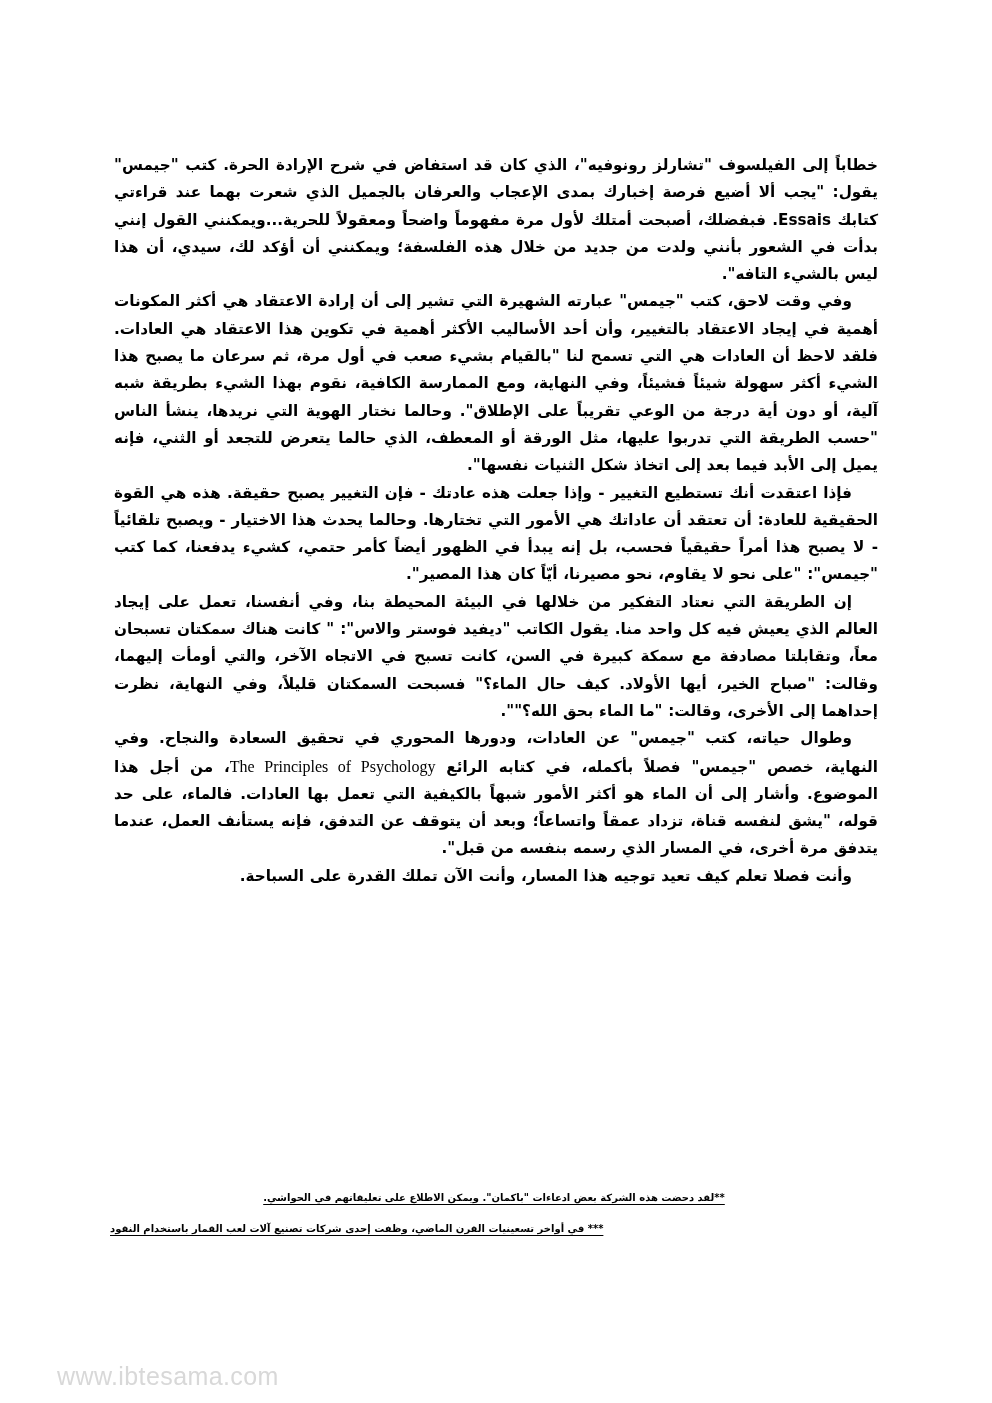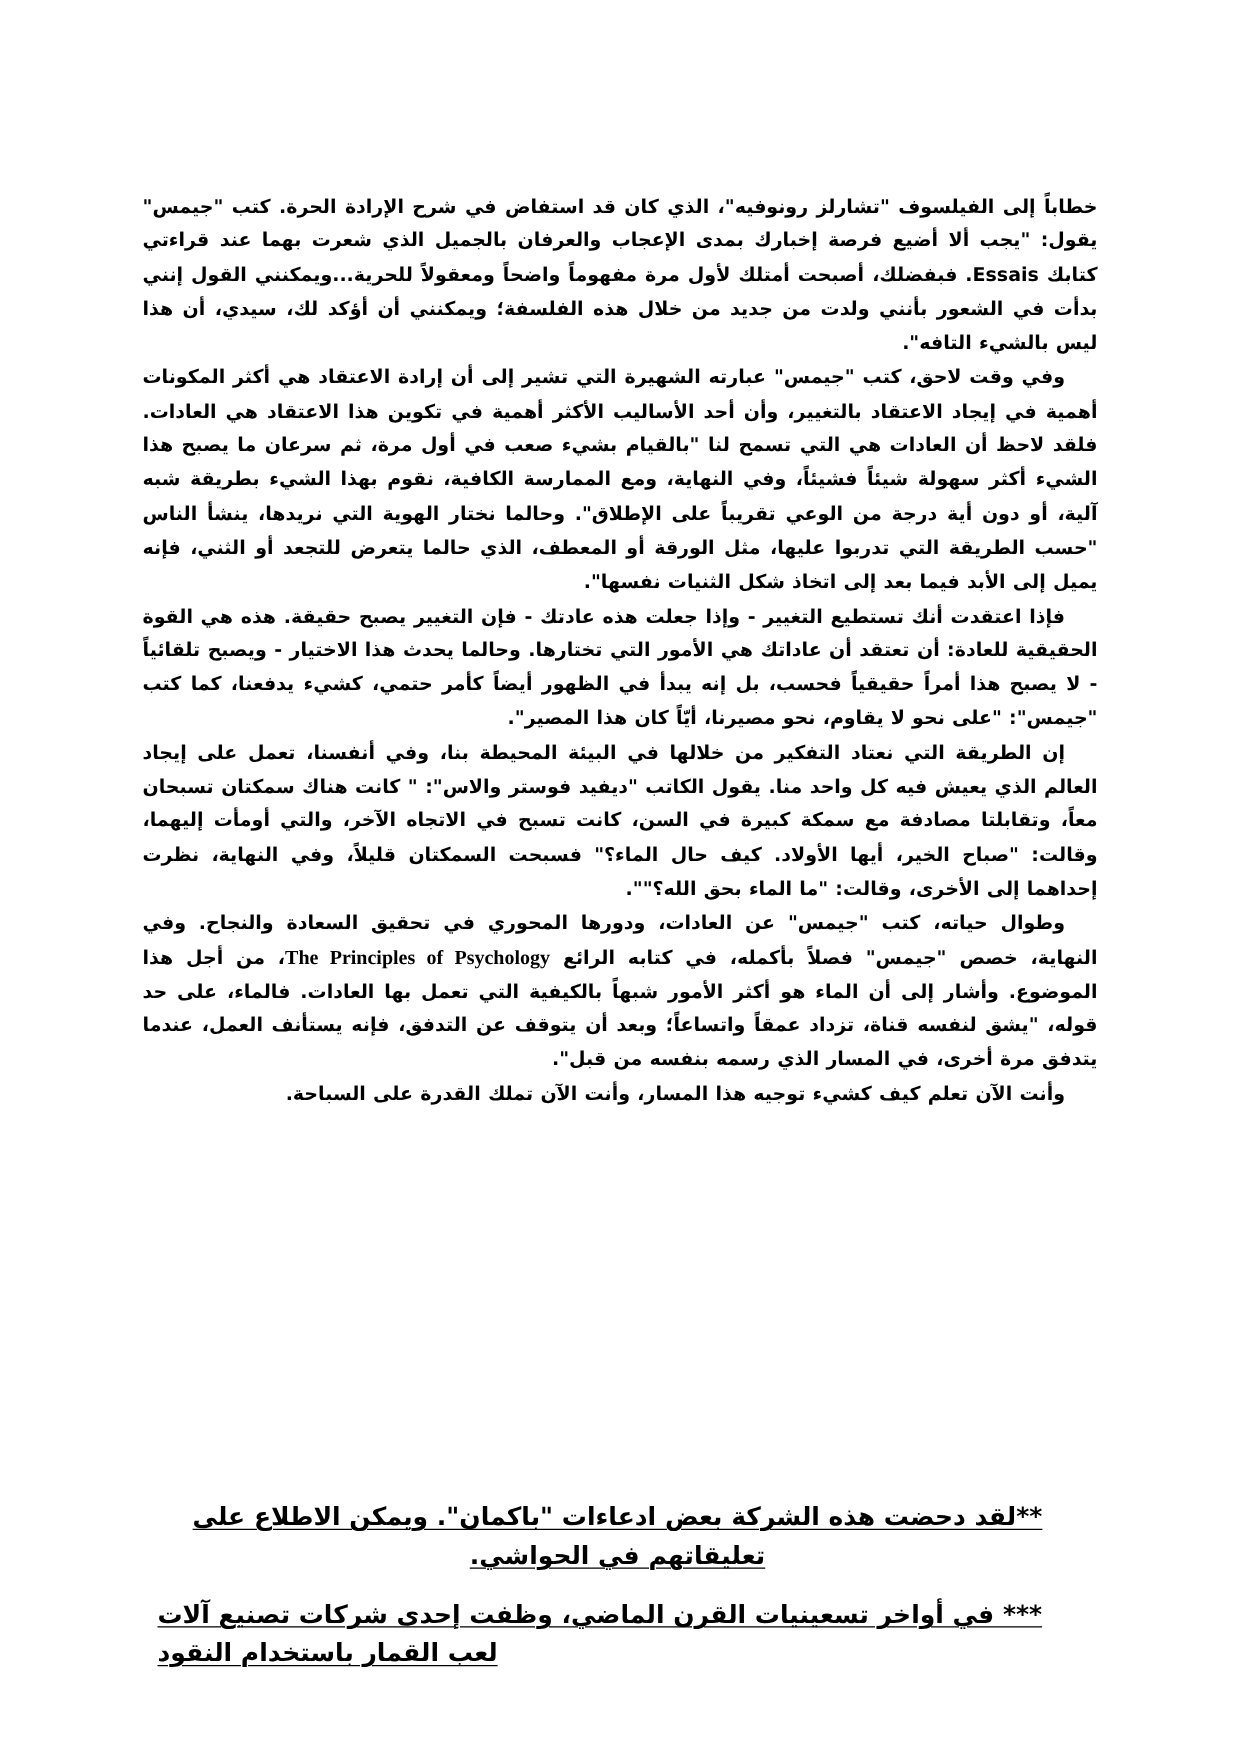--- a/index.html
+++ b/index.html
@@ -45,40 +45,40 @@
     letter-spacing: 0px;
     word-spacing: 0.5px;
   }
 
   p.para.indent {
     text-indent: 26px;
   }
 
   .latin {
     font-family: "Liberation Serif", "DejaVu Serif", serif;
-    font-weight: 700;
+    font-weight: 400;
     font-size: 16px;
     direction: ltr;
     unicode-bidi: isolate;
   }
 
   .footnotes {
     position: absolute;
     top: 1182px;
     right: 114px;
     left: 110px;
     width: 768px;
   }
 
   p.footnote {
-    margin: 16px;
+    margin: 0;
     padding: 0;
     color: #000000;
     font-family: "DejaVu Sans", "Liberation Sans", sans-serif;
-    font-size: 20px;
+    font-size: 10px;
     line-height: 31px;
     direction: rtl;
     unicode-bidi: embed;
     font-weight: 600;
     text-align: center;
     text-decoration: underline;
     text-decoration-thickness: 1px;
     text-underline-offset: 3px;
   }
 
@@ -111,23 +111,24 @@
 
     <p class="para indent">وفي وقت لاحق، كتب "جيمس" عبارته الشهيرة التي تشير إلى أن إرادة الاعتقاد هي أكثر المكونات أهمية في إيجاد الاعتقاد بالتغيير، وأن أحد الأساليب الأكثر أهمية في تكوين هذا الاعتقاد هي العادات. فلقد لاحظ أن العادات هي التي تسمح لنا "بالقيام بشيء صعب في أول مرة، ثم سرعان ما يصبح هذا الشيء أكثر سهولة شيئاً فشيئاً، وفي النهاية، ومع الممارسة الكافية، نقوم بهذا الشيء بطريقة شبه آلية، أو دون أية درجة من الوعي تقريباً على الإطلاق". وحالما نختار الهوية التي نريدها، ينشأ الناس "حسب الطريقة التي تدربوا عليها، مثل الورقة أو المعطف، الذي حالما يتعرض للتجعد أو الثني، فإنه يميل إلى الأبد فيما بعد إلى اتخاذ شكل الثنيات نفسها".</p>
 
     <p class="para indent">فإذا اعتقدت أنك تستطيع التغيير - وإذا جعلت هذه عادتك - فإن التغيير يصبح حقيقة. هذه هي القوة الحقيقية للعادة: أن تعتقد أن عاداتك هي الأمور التي تختارها. وحالما يحدث هذا الاختيار - ويصبح تلقائياً - لا يصبح هذا أمراً حقيقياً فحسب، بل إنه يبدأ في الظهور أيضاً كأمر حتمي، كشيء يدفعنا، كما كتب "جيمس": "على نحو لا يقاوم، نحو مصيرنا، أيّاً كان هذا المصير".</p>
 
     <p class="para indent">إن الطريقة التي نعتاد التفكير من خلالها في البيئة المحيطة بنا، وفي أنفسنا، تعمل على إيجاد العالم الذي يعيش فيه كل واحد منا. يقول الكاتب "ديفيد فوستر والاس": " كانت هناك سمكتان تسبحان معاً، وتقابلتا مصادفة مع سمكة كبيرة في السن، كانت تسبح في الاتجاه الآخر، والتي أومأت إليهما، وقالت: "صباح الخير، أيها الأولاد. كيف حال الماء؟" فسبحت السمكتان قليلاً، وفي النهاية، نظرت إحداهما إلى الأخرى، وقالت: "ما الماء بحق الله؟"".</p>
 
 
     <p class="para indent"><span>وطوال حياته، كتب "جيمس" عن العادات، ودورها المحوري في تحقيق السعادة والنجاح. وفي النهاية، خصص "جيمس" فصلاً بأكمله، في كتابه الرائع </span><span class="latin">The Principles of Psychology</span><span>، من أجل هذا الموضوع. وأشار إلى أن الماء هو أكثر الأمور شبهاً بالكيفية التي تعمل بها العادات. فالماء، على حد قوله، "يشق لنفسه قناة، تزداد عمقاً واتساعاً؛ وبعد أن يتوقف عن التدفق، فإنه يستأنف العمل، عندما يتدفق مرة أخرى، في المسار الذي رسمه بنفسه من قبل".</span></p>
 
-    <p class="para indent">وأنت الآن تعلم كيف كشيء توجيه هذا المسار، وأنت الآن تملك القدرة على السباحة.</p>
+    <p class="para indent">وأنت فصلا تعلم كيف تعيد توجيه هذا المسار، وأنت الآن تملك القدرة على السباحة.</p>
 
   </div>
 
   <div class="footnotes">
     <p class="footnote fn-1">**لقد دحضت هذه الشركة بعض ادعاءات "باكمان". ويمكن الاطلاع على تعليقاتهم في الحواشي.</p>
     <p class="footnote fn-2">*** في أواخر تسعينيات القرن الماضي، وظفت إحدى شركات تصنيع آلات لعب القمار باستخدام النقود</p>
   </div>
 
+  <div class="watermark">www.ibtesama.com</div>
 
 </div>
 
 </body></html>

